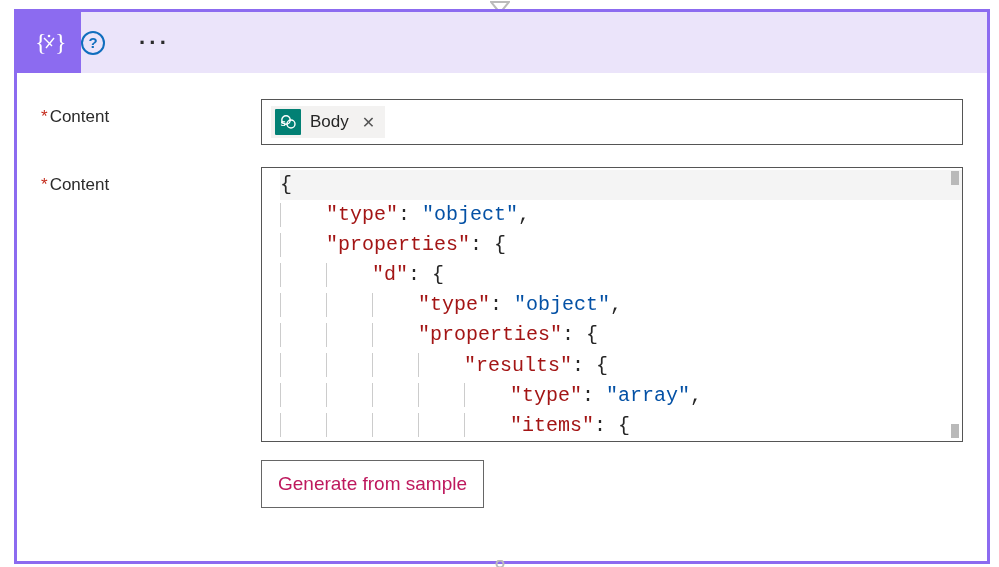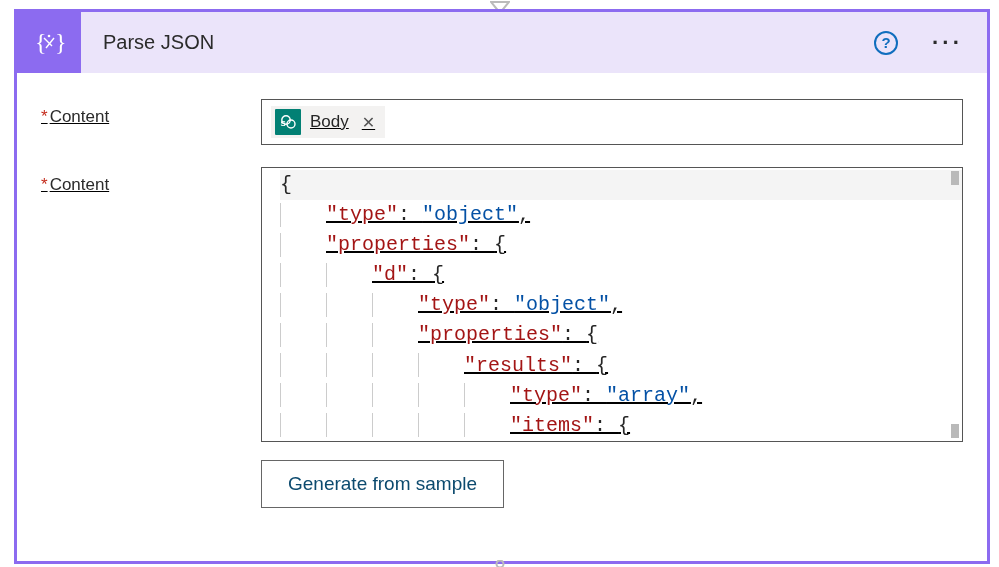--- a/index.html
+++ b/index.html
@@ -73,21 +73,20 @@
     color: #2b2b2b;
     font-size: 22px;
     letter-spacing: 3px;
     cursor: pointer;
     padding: 0 4px;
     line-height: 1;
     font-weight: bold;
   }
   .card-body {
     padding: 26px 24px 22px 24px;
-    text-decoration: underline;
   }
   .row {
     display: flex;
     margin-bottom: 22px;
   }
   .label {
     width: 220px;
     font-size: 17px;
     color: #2b2b2b;
     padding-top: 8px;
@@ -156,23 +155,23 @@
     right: 3px;
     width: 8px;
     height: 14px;
     background: #b9b9b9;
     border-radius: 0;
   }
   .gen-btn {
     margin-top: 18px;
     border: 1px solid #666;
     background: #fff;
-    padding: 12px 26px;
+    padding: 12px 16px;
     font-size: 19px;
-    color: #0c4a6e;
+    color: #be185d;
     cursor: pointer;
     font-family: inherit;
   }
   svg { display:block; }
 </style>
 </head>
 <body>
 
 <div class="arrow-in">
   <svg width="20" height="14" viewBox="0 0 20 14">
@@ -184,21 +183,20 @@
 
   <div class="card-header">
     <div class="icon-badge">
       <svg width="34" height="34" viewBox="0 0 34 34">
         <text x="3" y="24" fill="#fff" font-size="24" font-family="Segoe UI" font-weight="300">{</text>
         <text x="23" y="24" fill="#fff" font-size="24" font-family="Segoe UI" font-weight="300">}</text>
         <path d="M 12 12 L 20 20 M 14 22 L 22 12" stroke="#fff" stroke-width="1.4" fill="none"></path>
         <circle cx="17" cy="10" r="1.3" fill="#fff"></circle>
       </svg>
     </div>
-    <div class="card-title">Parse JSON</div>
     <div class="help-icon">?</div>
     <div class="more-icon">···</div>
   </div>
 
   <div class="card-body">
 
     <div class="row">
       <div class="label"><span class="req">*</span><span>Content</span></div>
       <div class="field">
         <div class="content-box">

